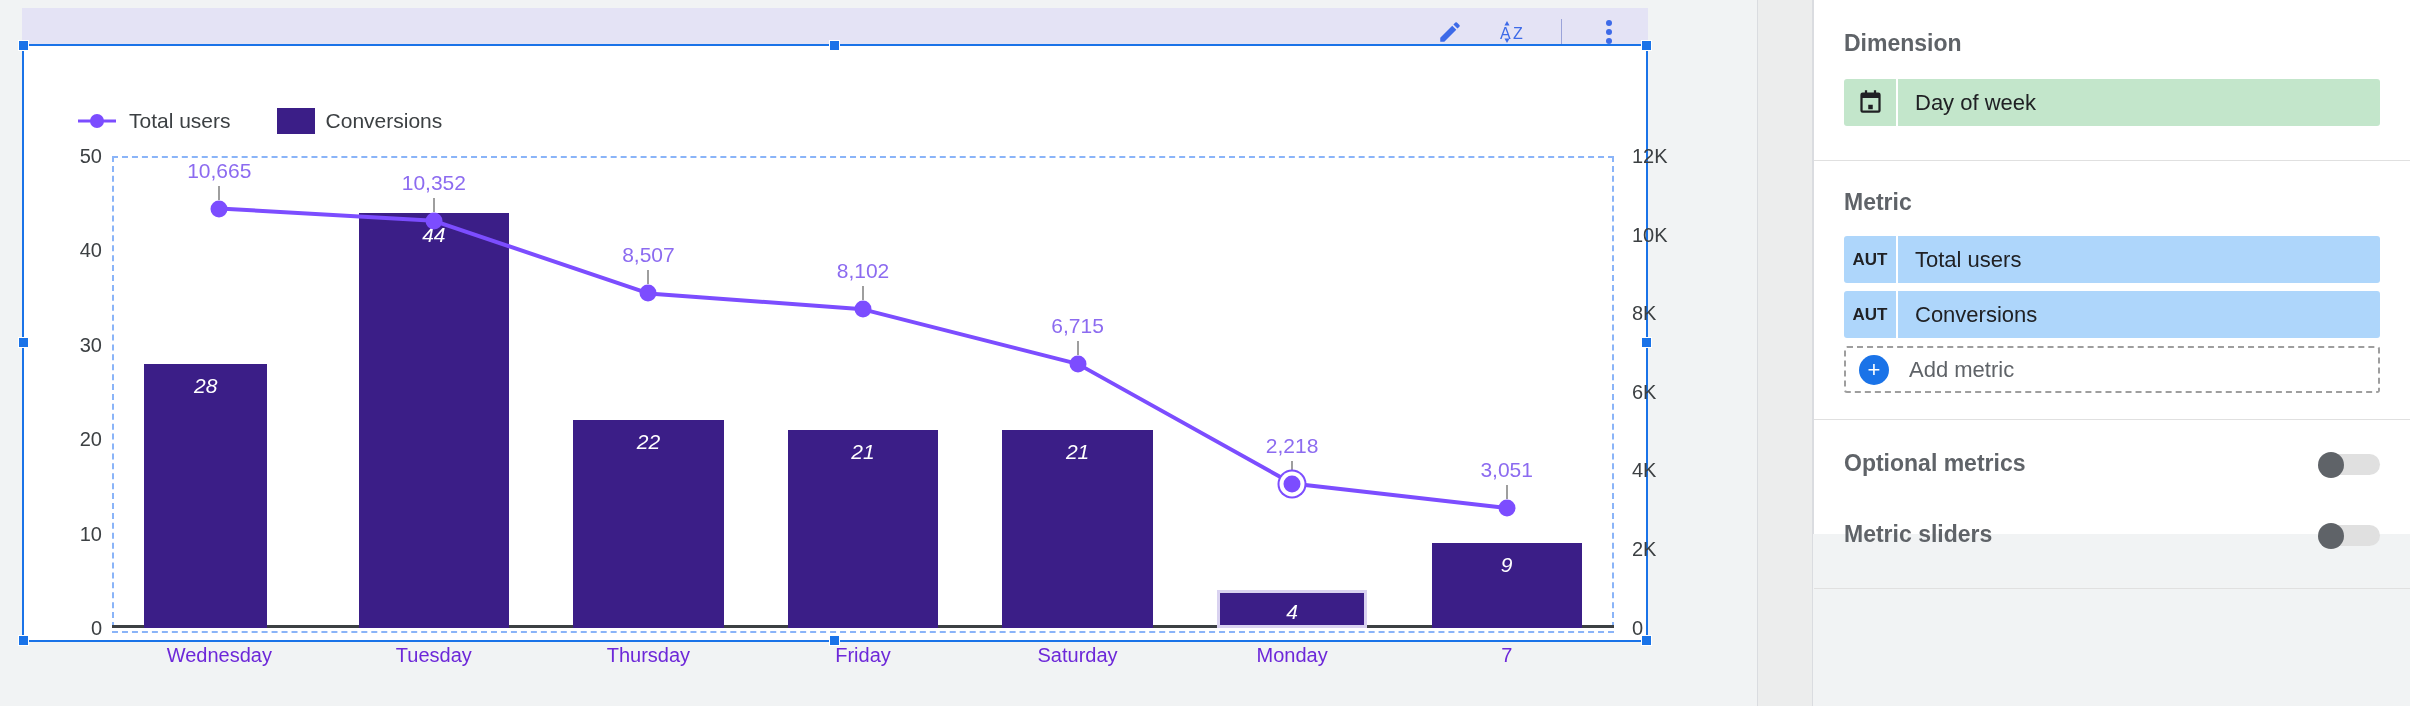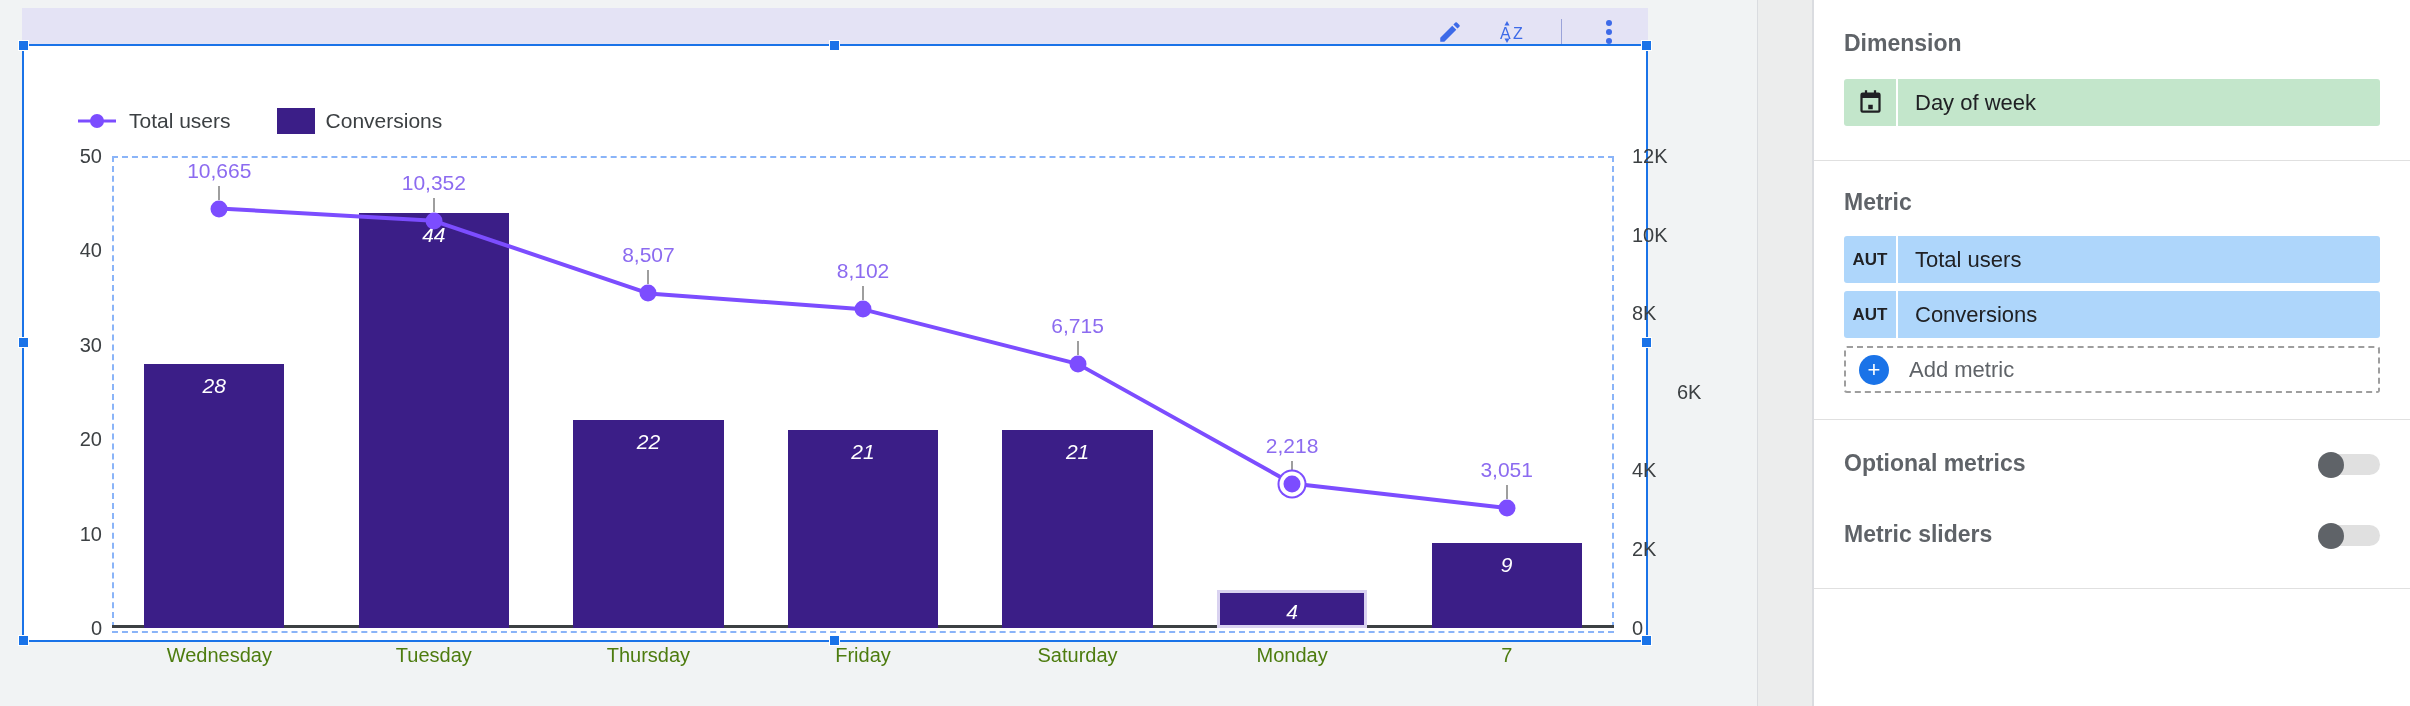--- a/index.html
+++ b/index.html
@@ -52,25 +52,25 @@
 
   .bar { position: absolute; bottom: 0; background: #3b1e87; font-style: italic; }
   .bar.selected { outline: 3px solid #d9d2f0; outline-offset: -3px; box-shadow: 0 0 0 3px #ffffff inset; }
   .bar-label { position: absolute; top: 10px; left: 0; width: 100%; text-align: center; font-size: 21px; color: #ffffff; }
 
   .pt { position: absolute; width: 17px; height: 17px; border-radius: 50%; background: #7c4dff; transform: translate(-50%,-50%); }
   .pt.ring { box-shadow: 0 0 0 4px #ffffff, 0 0 0 6px #7c4dff; }
   .pt-label { position: absolute; transform: translate(-50%,-100%); font-size: 21px; color: #8c6bf0; white-space: nowrap; }
   .pt-stem { position: absolute; width: 2px; height: 14px; background: #9e9e9e; transform: translate(-50%,-100%); }
 
-  .xlabel { position: absolute; font-size: 20px; color: #4d7c0f; text-align: center; transform: translateX(-50%); white-space: nowrap; }
+  .xlabel { position: absolute; font-size: 20px; color: #6d28d9; text-align: center; transform: translateX(-50%); white-space: nowrap; }
 
   
   #gutter { position: absolute; left: 1757px; top: 0; width: 56px; height: 706px; background: #eceded; border-left: 1px solid #dadce0; border-right: 1px solid #dadce0; }
-  #right-panel { position: absolute; left: 1813px; top: 0; width: 597px; height: 706px; background: #ffffff; border-left: 1px solid #dadce0; }
+  #right-panel { position: absolute; left: 1813px; top: 0; width: 597px; height: 534px; background: #ffffff; border-left: 1px solid #dadce0; }
   .panel-sec { padding: 0 30px; border-bottom: 1px solid #e0e0e0; }
   .sec-title { font-size: 23px; font-weight: bold; color: #5f6368; }
   .chip { display: flex; align-items: center; height: 47px; border-radius: 3px; overflow: hidden; cursor: pointer; }
   .chip-dim { background: #c3e6cb; }
   .chip-icon { width: 52px; height: 47px; display: flex; align-items: center; justify-content: center; flex: 0 0 52px; }
   .chip-sep { width: 2px; height: 47px; background: #ffffff; }
   .chip-text { font-size: 22px; color: #202124; padding-left: 17px; }
   .chip-met { background: #aed6fb; }
   .chip-badge { width: 52px; height: 47px; display: flex; align-items: center; justify-content: center; font-size: 17px; font-weight: bold; color: #202124; flex: 0 0 52px; }
   .addrow { display: flex; align-items: center; height: 47px; border: 2px dashed #9e9e9e; border-radius: 3px; cursor: pointer; }
@@ -145,27 +145,27 @@
             <div class="ytick-l" style="top: 377.6px;">10</div>
             <div class="ytick-l" style="top: 283.2px;">20</div>
             <div class="ytick-l" style="top: 188.8px;">30</div>
             <div class="ytick-l" style="top: 94.4px;">40</div>
             <div class="ytick-l" style="top: 0px;">50</div>
           </div>
         <div id="right-ticks">
             <div class="ytick-r" style="top: 472px;">0</div>
             <div class="ytick-r" style="top: 393.333px;">2K</div>
             <div class="ytick-r" style="top: 314px;">4K</div>
-            <div class="ytick-r" style="top: 236px; margin-left: 45px;">6K</div>
+            <div class="ytick-r" style="top: 236px;">6K</div>
             <div class="ytick-r" style="top: 157.333px;">8K</div>
             <div class="ytick-r" style="top: 78.6667px;">10K</div>
             <div class="ytick-r" style="top: 0px;">12K</div>
           </div>
         <div id="bars">
-            <div class="bar" style="left: 32.1857px; width: 140px; height: 264.32px;">
+            <div class="bar" style="left: 32.1857px; width: 123px; height: 264.32px;">
               <div class="bar-label">28</div>
             </div>
             <div class="bar" style="left: 246.757px; width: 150.2px; height: 415.36px;">
               <div class="bar-label">44</div>
             </div>
             <div class="bar" style="left: 461.329px; width: 150.2px; height: 207.68px;">
               <div class="bar-label">22</div>
             </div>
             <div class="bar" style="left: 675.9px; width: 150.2px; height: 198.24px;">
               <div class="bar-label">21</div>

